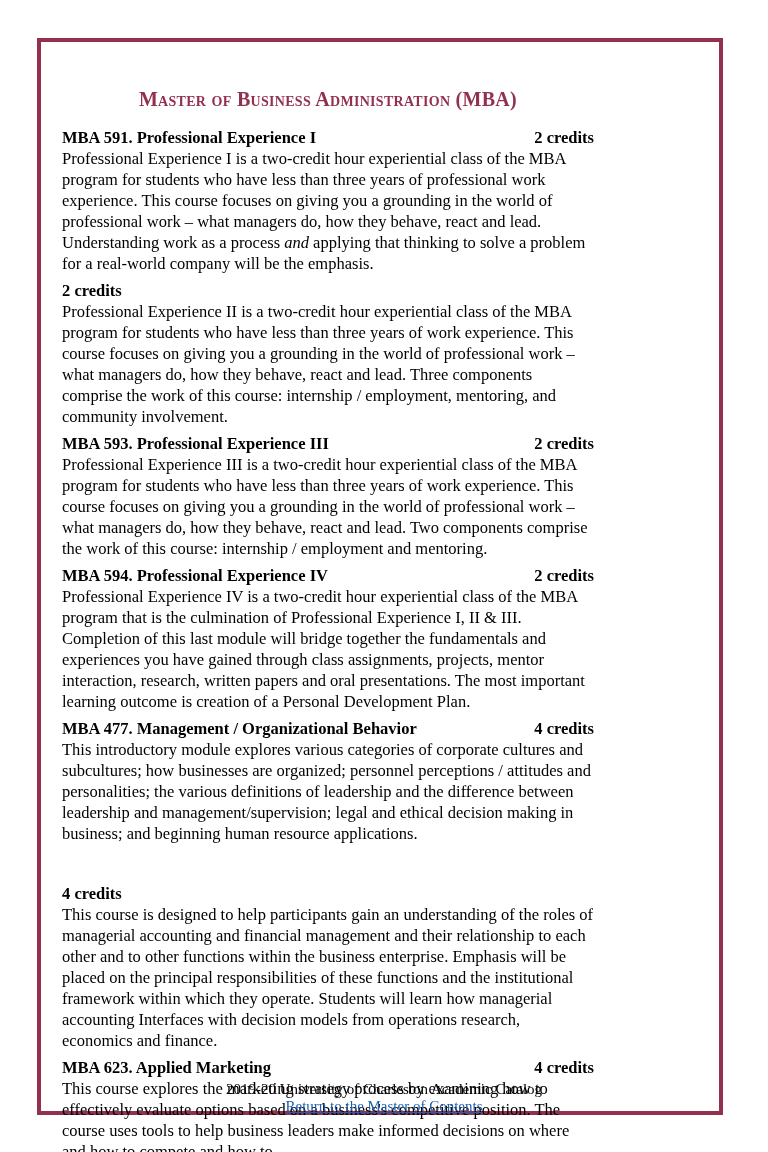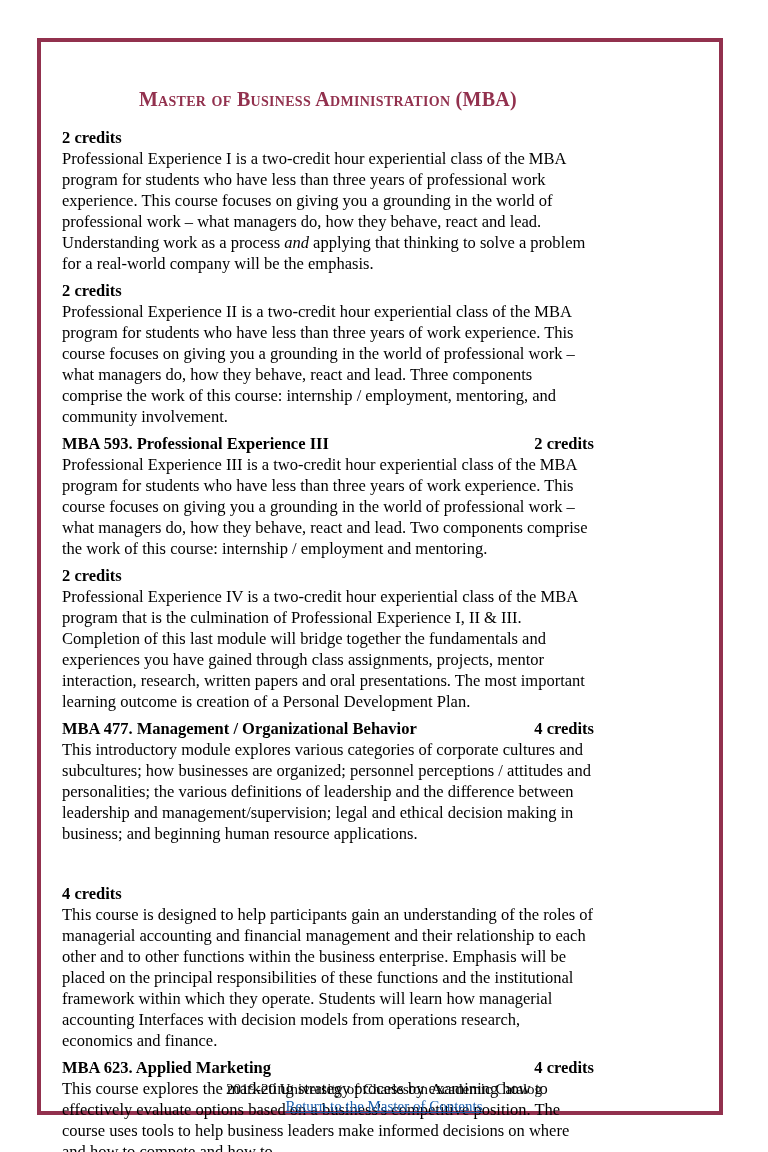--- a/index.html
+++ b/index.html
@@ -90,20 +90,21 @@
 </head>
 <body>
 
 <div class="page-border"></div>
 
 <main class="content">
   <h1 class="doc-title">Master of Business Administration (MBA)</h1>
   <div id="course-list">
   <section class="course">
     <div class="course-head">
+      <span class="course-title">MBA 591. Professional Experience I</span>
       <span class="course-credits">2 credits</span>
     </div>
     <div class="course-desc"><span>Professional Experience I is a two-credit hour experiential class of the MBA program for students who have less than three years of professional work experience. This course focuses on giving you a grounding in the world of professional work – what managers do, how they behave, react and lead. Understanding work as a process </span><em>and</em><span> applying that thinking to solve a problem for a real-world company will be the emphasis.</span></div>
   </section>
 
   <section class="course">
     <div class="course-head">
       <span class="course-credits">2 credits</span>
     </div>
     <div class="course-desc"><span>Professional Experience II is a two-credit hour experiential class of the MBA program for students who have less than three years of work experience. This course focuses on giving you a grounding in the world of professional work – what managers do, how they behave, react and lead. Three components comprise the work of this course: internship / employment, mentoring, and community involvement.</span></div>
@@ -112,20 +113,21 @@
   <section class="course">
     <div class="course-head">
       <span class="course-title">MBA 593. Professional Experience III</span>
       <span class="course-credits">2 credits</span>
     </div>
     <div class="course-desc"><span>Professional Experience III is a two-credit hour experiential class of the MBA program for students who have less than three years of work experience. This course focuses on giving you a grounding in the world of professional work – what managers do, how they behave, react and lead. Two components comprise the work of this course: internship / employment and mentoring.</span></div>
   </section>
 
   <section class="course">
     <div class="course-head">
+      <span class="course-title">MBA 594. Professional Experience IV</span>
       <span class="course-credits">2 credits</span>
     </div>
     <div class="course-desc"><span>Professional Experience IV is a two-credit hour experiential class of the MBA program that is the culmination of Professional Experience I, II &amp; III. Completion of this last module will bridge together the fundamentals and experiences you have gained through class assignments, projects, mentor interaction, research, written papers and oral presentations. The most important learning outcome is creation of a Personal Development Plan.</span></div>
   </section>
 
   <section class="course">
     <div class="course-head">
       <span class="course-title">MBA 477. Management / Organizational Behavior</span>
       <span class="course-credits">4 credits</span>
     </div>

